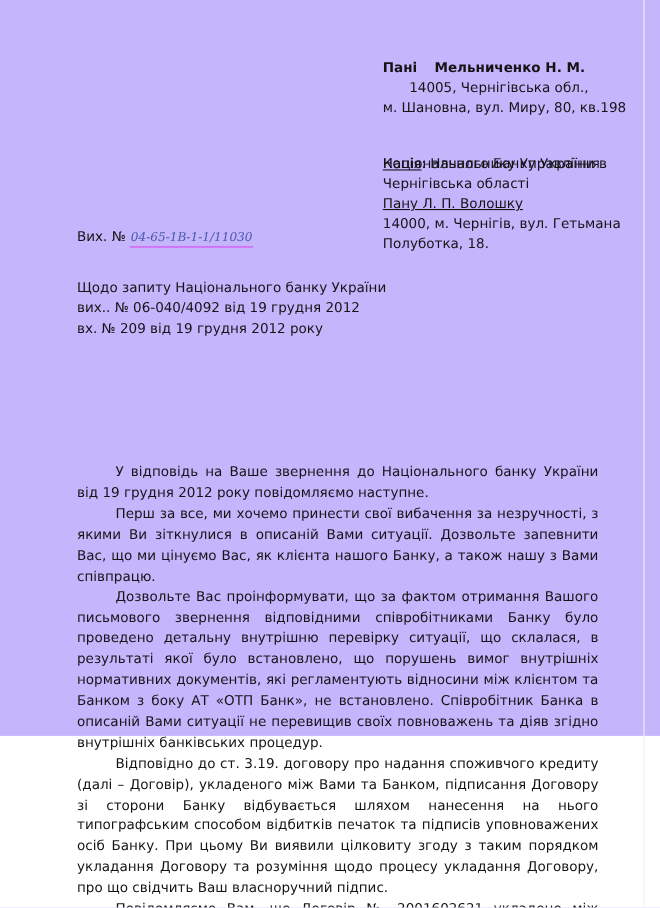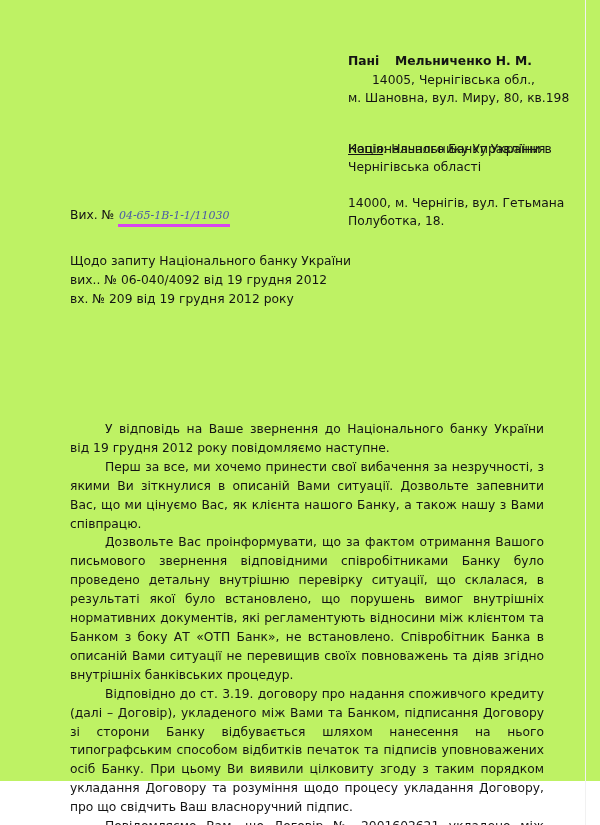--- a/index.html
+++ b/index.html
@@ -1,27 +1,27 @@
 <!DOCTYPE html>
 <html><head>
 <meta charset="utf-8">
 <style>
   html, body { margin: 0; padding: 0; background: #ffffff; }
   body { width: 600px; height: 825px; position: relative; overflow: hidden;
          font-family: "DejaVu Sans", "Liberation Sans", sans-serif; color: #141414; }
-  .page { position: absolute; left: 0; top: 0; width: 600px; height: 781px; background: #bef264; }
+  .page { position: absolute; left: 0; top: 0; width: 600px; height: 669px; background: #c4b5fd; }
   .right-edge { position: absolute; left: 585px; top: 0; width: 1px; height: 825px; background: #f1f1f1; }
 
   .addr { position: absolute; left: 348px; font-size: 12.3px; line-height: 18px; white-space: nowrap; }
   .addr .bold { font-weight: bold; }
   .u { text-decoration: underline; }
 
   .ref { position: absolute; left: 70px; font-size: 12.3px; line-height: 17px; white-space: nowrap; }
   .hand { font-family: "DejaVu Serif", serif; font-style: italic; color: #4a5aa8; font-size: 11px;
-          display: inline-block; border-bottom: 3px solid #d946ef; text-align: center; }
+          display: inline-block; border-bottom: 1px solid #d946ef; text-align: center; }
 
   .subject { position: absolute; left: 70px; top: 252px; font-size: 12.3px; line-height: 19px;
              white-space: nowrap; }
 
   .salutation { position: absolute; left: 224px; top: 365px; font-size: 13px; white-space: nowrap; }
 
   .body-text { position: absolute; left: 70px; top: 420px; width: 474px; font-size: 12.3px;
                line-height: 18.9px; text-align: justify; }
   .body-text p { margin: 0; text-indent: 35px; }
 </style>
@@ -36,20 +36,21 @@
     <span class="bold">Мельниченко Н. М.</span>
   </div>
   <div class="addr" style="top:71px;margin-left:24px;">14005, Чернігівська обл.,</div>
   <div class="addr" style="top:89px;">м. Шановна, вул. Миру, 80, кв.198</div>
 
   <div class="addr" style="top:140px;">
     <span class="u">Копія</span><span>: Начальнику Управління</span>
   </div>
   <div class="addr" style="top:140px;">Національного Банку України в</div>
   <div class="addr" style="top:158px;">Чернігівська області</div>
+  <div class="addr u" style="top:176px;">Пану Л. П. Волошку</div>
   <div class="addr" style="top:194px;">14000, м. Чернігів, вул. Гетьмана</div>
   <div class="addr" style="top:212px;">Полуботка, 18.</div>
 
   <div class="ref" style="top:207px;">
     <span>Вих. №</span>
     <span class="hand" style="width:112px;">04-65-1В-1-1/11030</span>
   </div>
 
   <div class="subject">
     <div>Щодо запиту Національного банку України</div>

